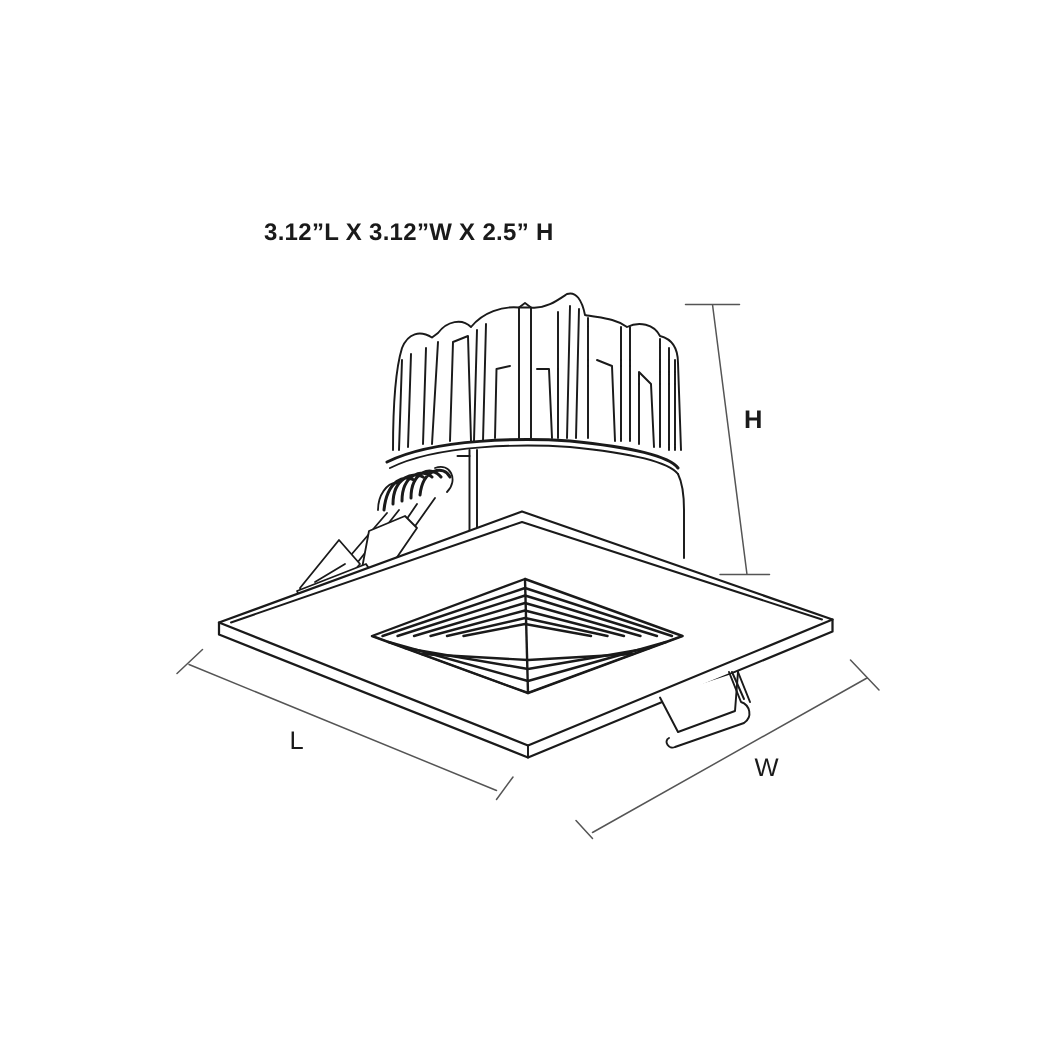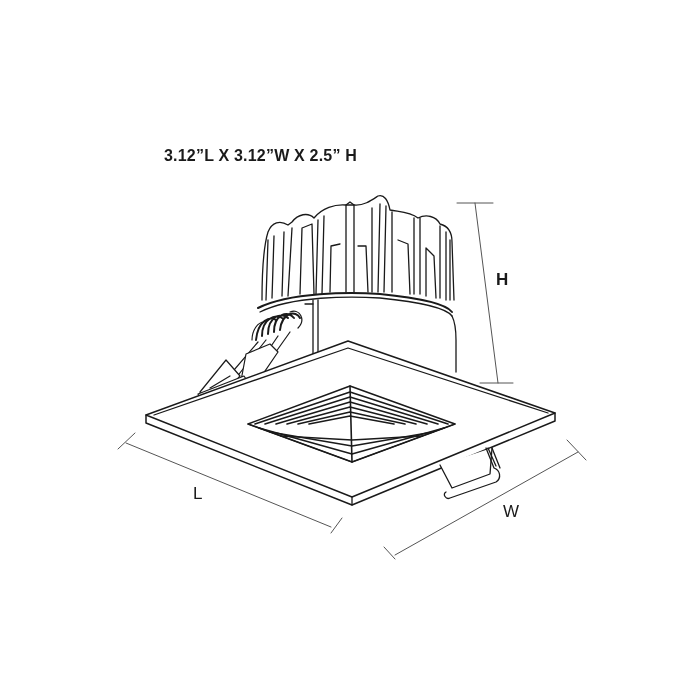--- a/index.html
+++ b/index.html
@@ -1,18 +1,18 @@
 <!DOCTYPE html>
 <html><head>
   <meta charset="utf-8">
   <style>
     html, body { margin: 0; padding: 0; background: #ffffff; }
     body { width: 700px; height: 700px; position: relative; overflow: hidden; }
     .title {
-      position: absolute; left: 164px; top: 147px;
+      position: absolute; left: 176px; top: 147px;
       font-family: "Liberation Sans", sans-serif; font-weight: bold;
       font-size: 16px; color: #1a1a1a; letter-spacing: 0.2px; white-space: nowrap;
     }
     .dim-label {
       position: absolute; font-family: "Liberation Sans", sans-serif;
       font-size: 17px; color: #1a1a1a;
     }
     #lbl-h { left: 496px; top: 270px; font-weight: bold; }
     #lbl-l { left: 193px; top: 484px; }
     #lbl-w { left: 503px; top: 502px; }

